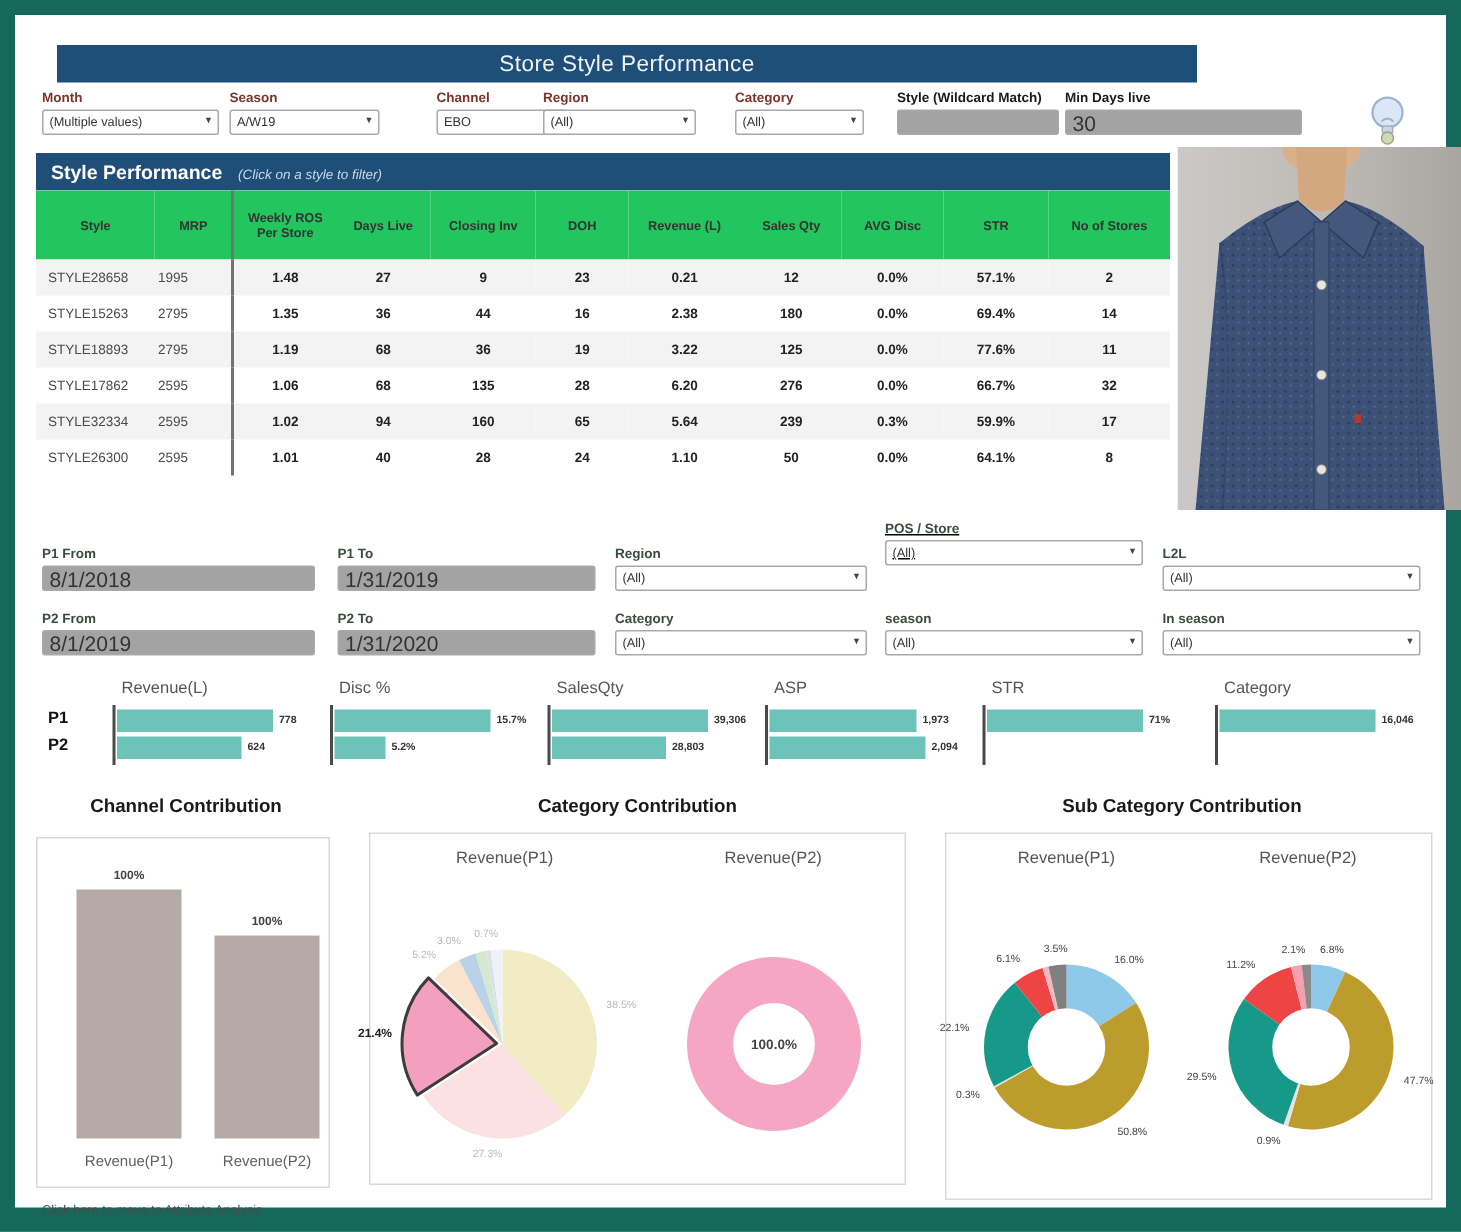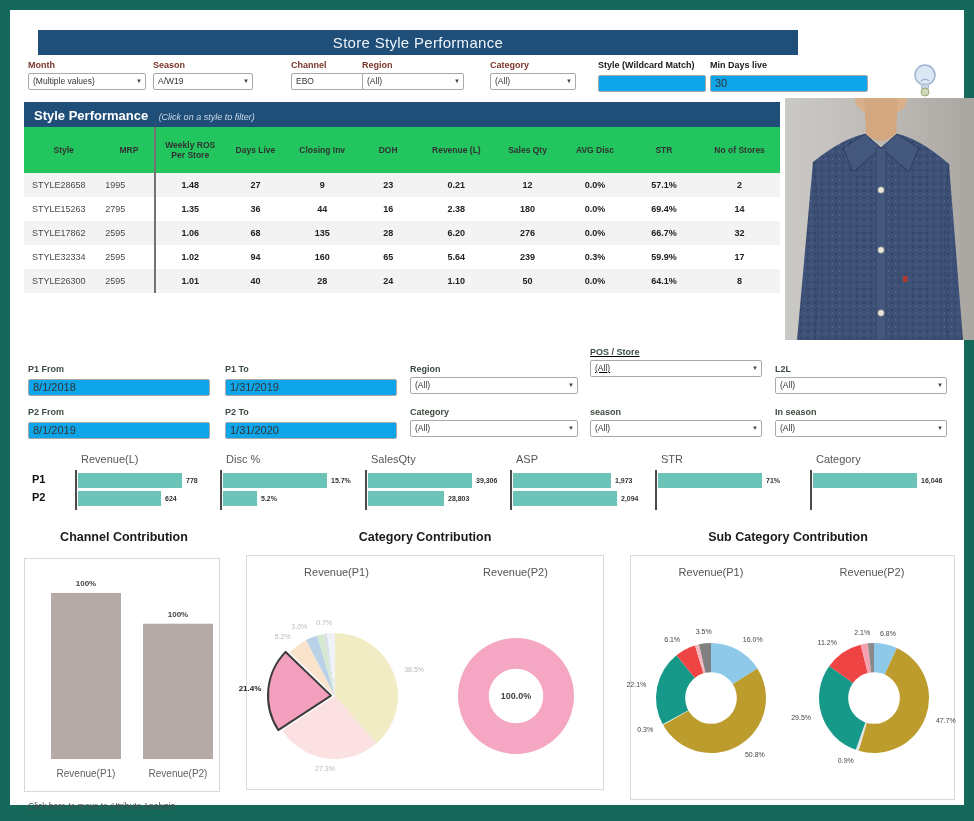--- a/index.html
+++ b/index.html
@@ -12,22 +12,22 @@
   #title-bar{left:28px;top:20px;width:760px;height:25px;background:#1f4e79;color:#eef4fa;
     font-size:15px;line-height:25px;text-align:center;letter-spacing:.3px;}
 
   
   .top-filter{top:50px;}
   .tf-label{font-size:9px;font-weight:bold;color:#1a1a1a;margin-bottom:3px;white-space:nowrap;}
   .tf-label.maroon{color:#7b352a;}
   .tf-box{position:relative;height:15px;border:1px solid #a9a9a9;border-radius:2px;background:#fff;
     font-size:8.5px;color:#333;line-height:15px;padding:0 12px 0 4px;overflow:hidden;white-space:nowrap;}
   .caret{position:absolute;right:3px;top:0;font-size:6px;color:#444;line-height:15px;}
-  input.tf-input{width:100%;height:17px;border:1px solid #a9a9a9;border-radius:2px;font-size:11px;
-    color:#333;padding:0 4px;box-sizing:border-box;font-family:inherit;background:#0ea5e9;}
+  input.tf-input{width:100%;height:17px;border:1px solid #a9a9a9;border-radius:2px;font-size:14px;
+    color:#333;padding:0 4px;box-sizing:border-box;font-family:inherit;background:#a3a3a3;}
 
   
   #section-header{left:14px;top:92px;width:756px;height:25px;background:#1f4e79;color:#fff;
     line-height:25px;padding-left:10px;box-sizing:border-box;}
   #section-header .t{font-size:13px;font-weight:bold;}
   #section-header .n{font-size:9px;font-style:italic;color:#c9d7e6;margin-left:6px;}
   #style-table{left:14px;top:117px;width:756px;background:#fff;}
   table{border-collapse:collapse;width:100%;table-layout:fixed;}
   thead th{font-size:8.5px;font-weight:bold;color:#333;height:46px;vertical-align:middle;
     text-align:center;padding:0 2px;background:#22c55e;}
@@ -142,20 +142,33 @@
               <td>2795</td>
               <td>1.35</td>
               <td>36</td>
               <td>44</td>
               <td>16</td>
               <td>2.38</td>
               <td>180</td>
               <td>0.0%</td>
               <td>69.4%</td>
               <td>14</td>
+            </tr>
+            <tr>
+              <td>STYLE18893</td>
+              <td>2795</td>
+              <td>1.19</td>
+              <td>68</td>
+              <td>36</td>
+              <td>19</td>
+              <td>3.22</td>
+              <td>125</td>
+              <td>0.0%</td>
+              <td>77.6%</td>
+              <td>11</td>
             </tr>
             <tr>
               <td>STYLE17862</td>
               <td>2595</td>
               <td>1.06</td>
               <td>68</td>
               <td>135</td>
               <td>28</td>
               <td>6.20</td>
               <td>276</td>

